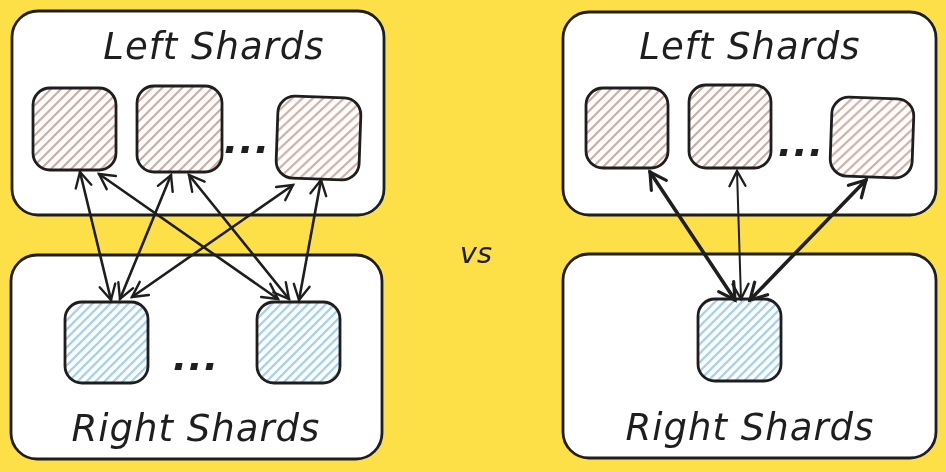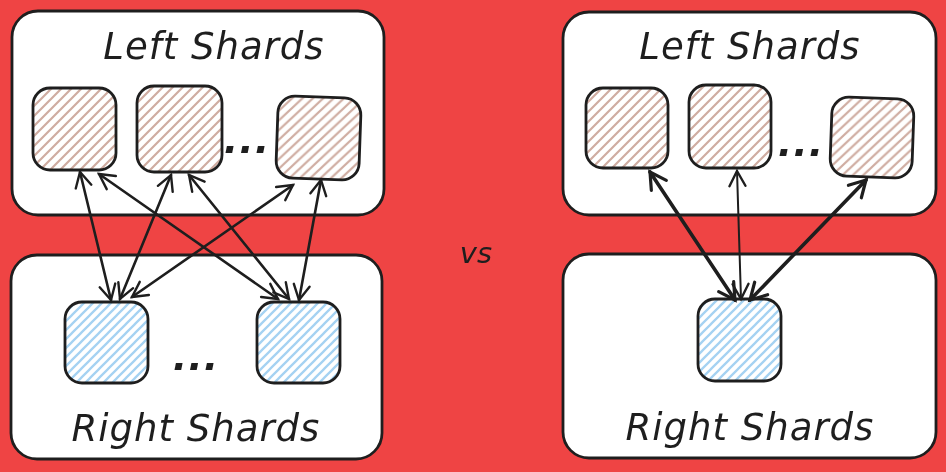--- a/index.html
+++ b/index.html
@@ -1,16 +1,16 @@
 <!DOCTYPE html>
 <html><head>
 <meta charset="utf-8">
 <style>
   html, body { margin: 0; padding: 0; background: #ffffff; }
-  .stage { position: relative; width: 946px; height: 472px; background: #ef4444; overflow: hidden; }
+  .stage { position: relative; width: 946px; height: 472px; background: #fde047; overflow: hidden; }
   svg { display: block; }
   text {
     font-family: "DejaVu Sans", sans-serif;
     font-style: italic;
     fill: #1e1e1e;
   }
   .group-label { font-size: 37px; letter-spacing: 1px; }
   .ellipsis    { font-size: 38px; font-weight: bold; letter-spacing: 1px; }
   .vs-label    { font-size: 29px; }
   rect.container {

